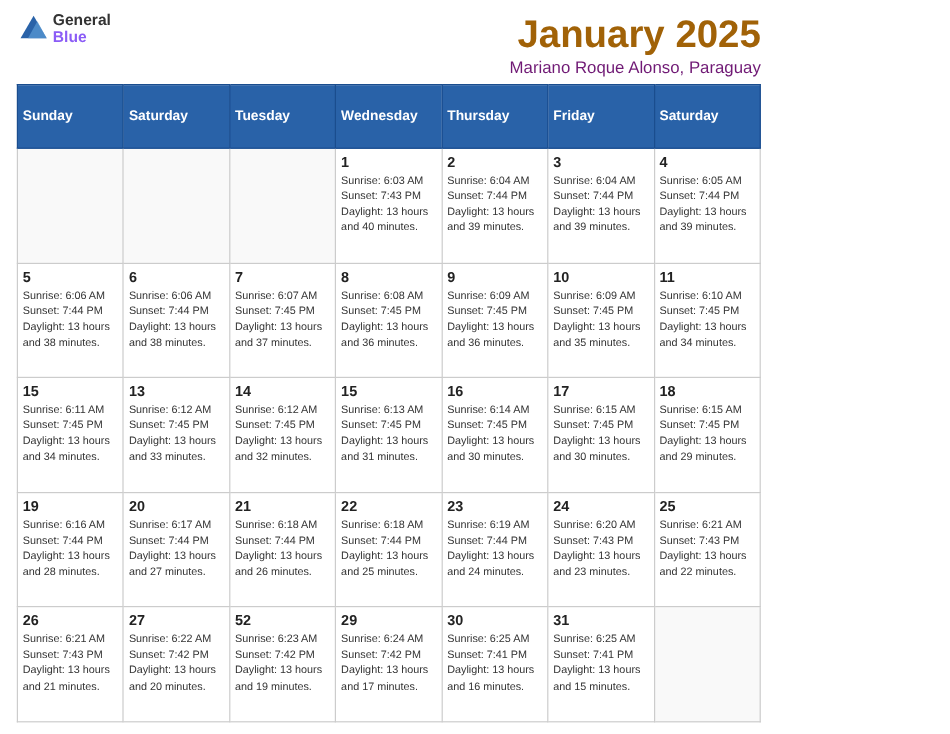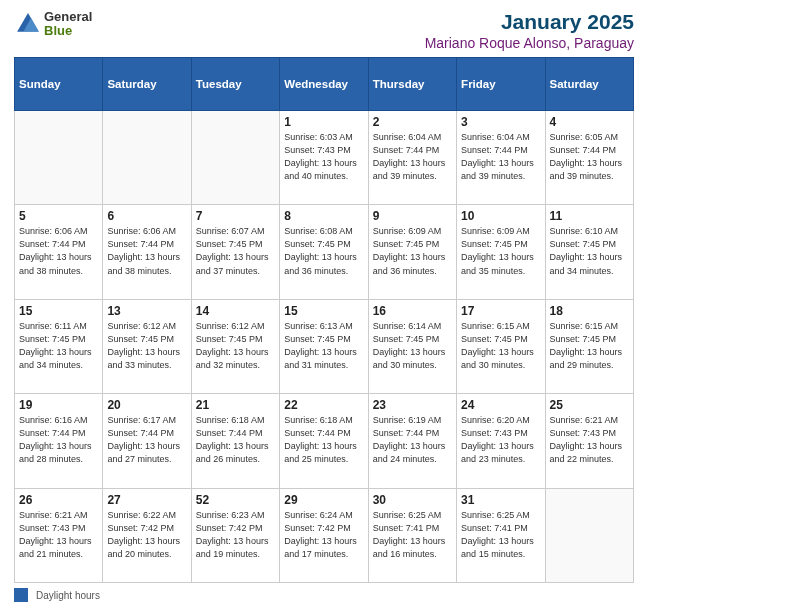--- a/index.html
+++ b/index.html
@@ -30,32 +30,32 @@
     }
     .logo-text {
       display: flex;
       flex-direction: column;
       font-size: 13px;
       font-weight: bold;
       line-height: 1.1;
       color: #333;
     }
     .logo-text span:first-child { color: #333; }
-    .logo-text span:last-child { color: #4d7c0f; }
+    .logo-text span:last-child { color: #8b5cf6; }
     .logo-icon {
       width: 28px;
       height: 28px;
     }
     .title-area {
       text-align: right;
     }
     .month-title {
-      font-size: 21px;
+      font-size: 32px;
       font-weight: bold;
-      color: #0c4a6e;
+      color: #a16207;
     }
     .subtitle {
       font-size: 14px;
       color: #701a75;
       margin-top: 1px;
     }
     .calendar {
       flex: 1;
       border: 1px solid #ccc;
       border-collapse: collapse;
@@ -371,17 +371,13 @@
             <div class="day-info" style="white-space: pre-line;">Sunrise: 6:25 AM
 Sunset: 7:41 PM
 Daylight: 13 hours
 and 15 minutes.</div>
           </td>
           <td class="empty"></td>
         </tr>
       </tbody>
   </table>
 
-  <div class="legend">
-    <div class="legend-box"></div>
-    <span>Daylight hours</span>
-  </div>
 </div>
 
 </body></html>

